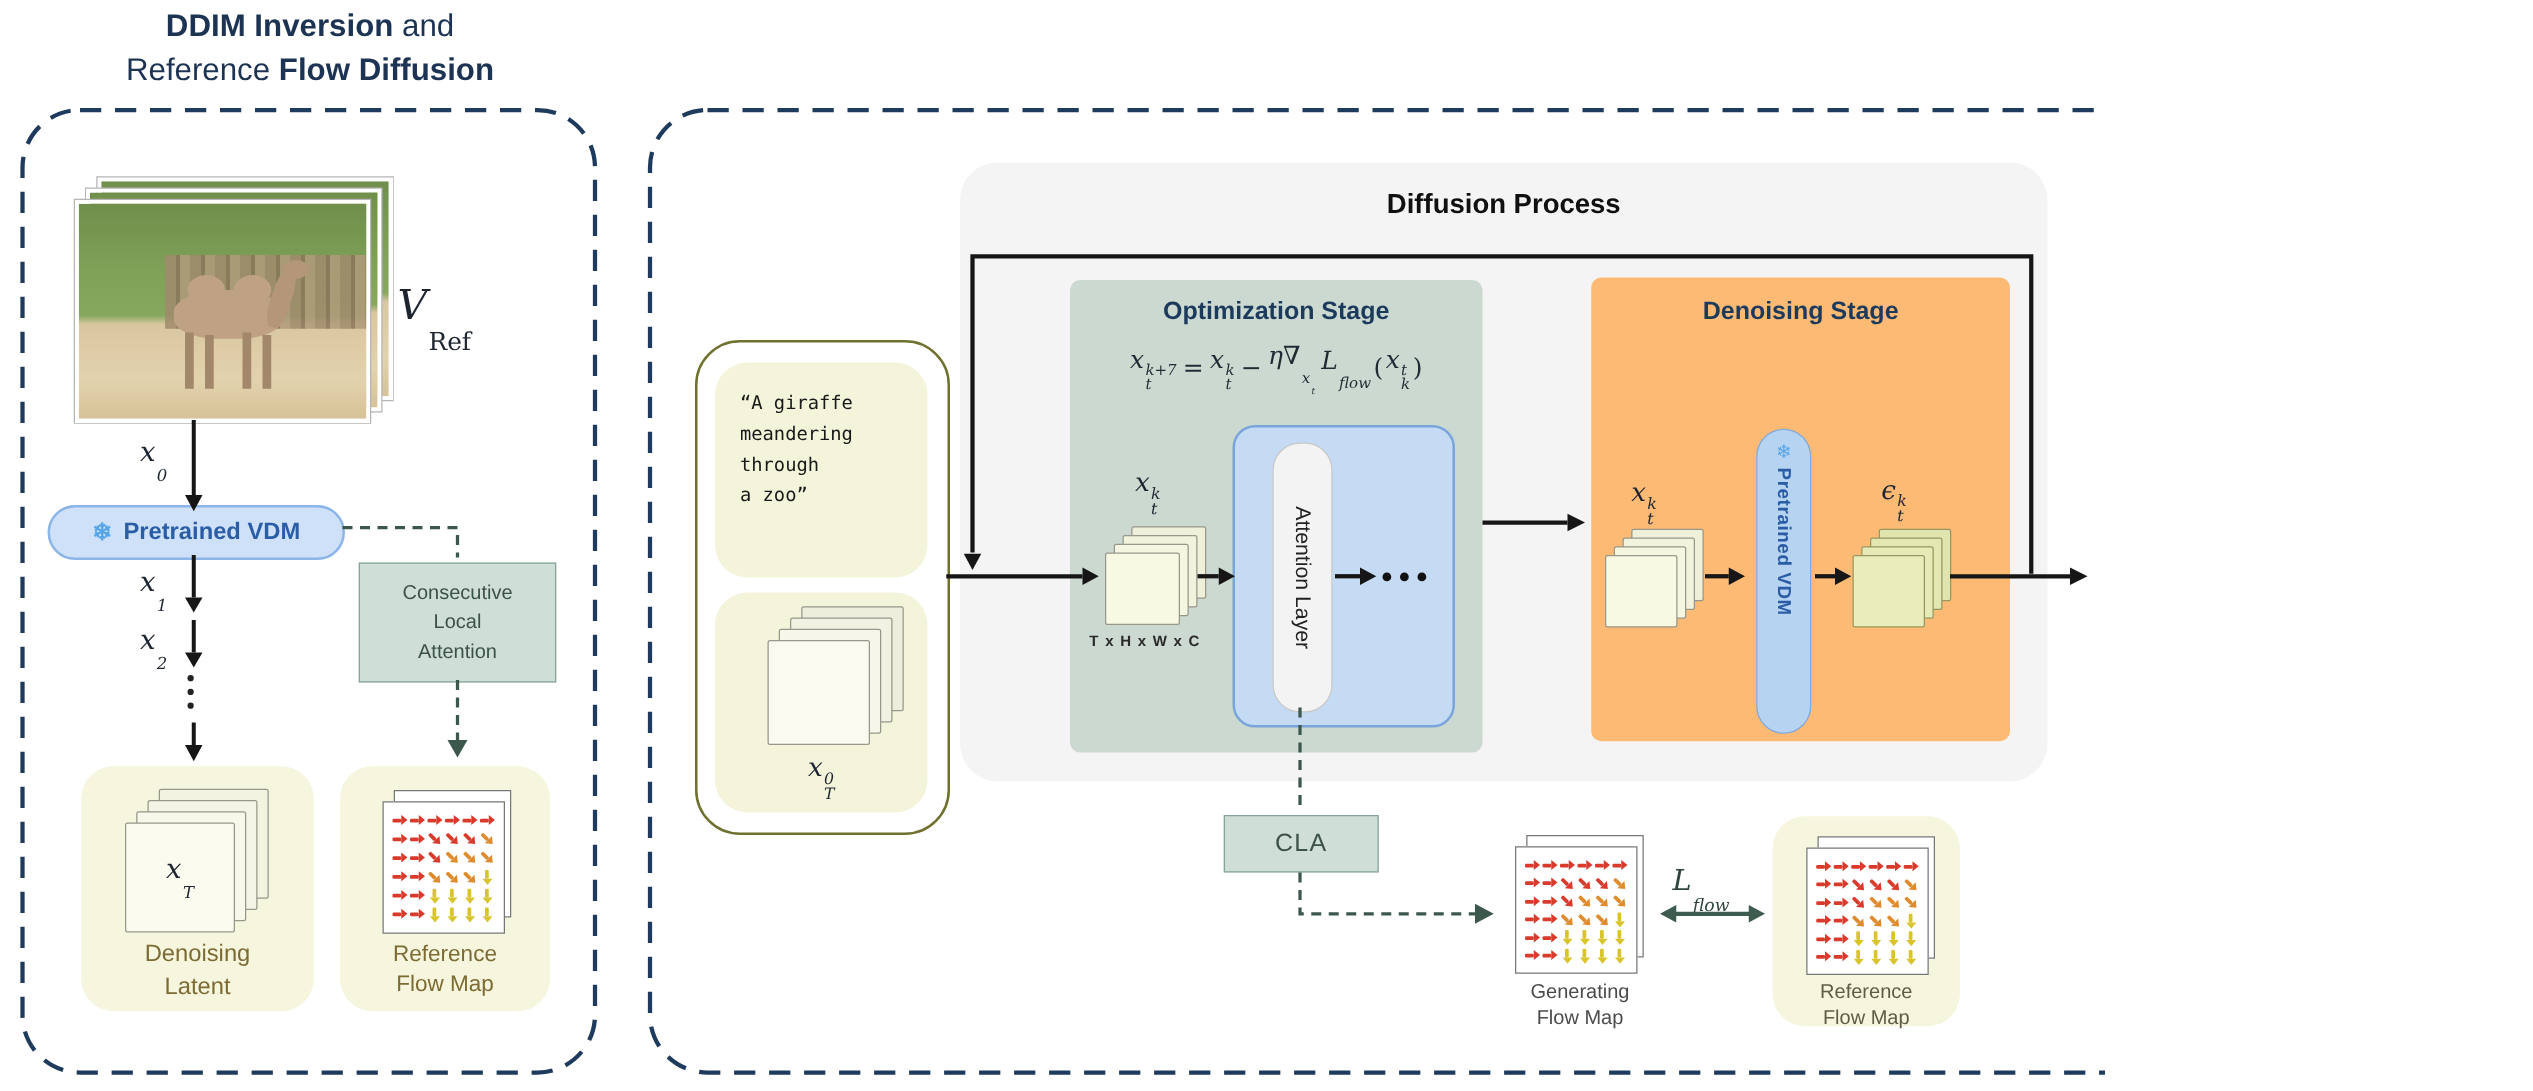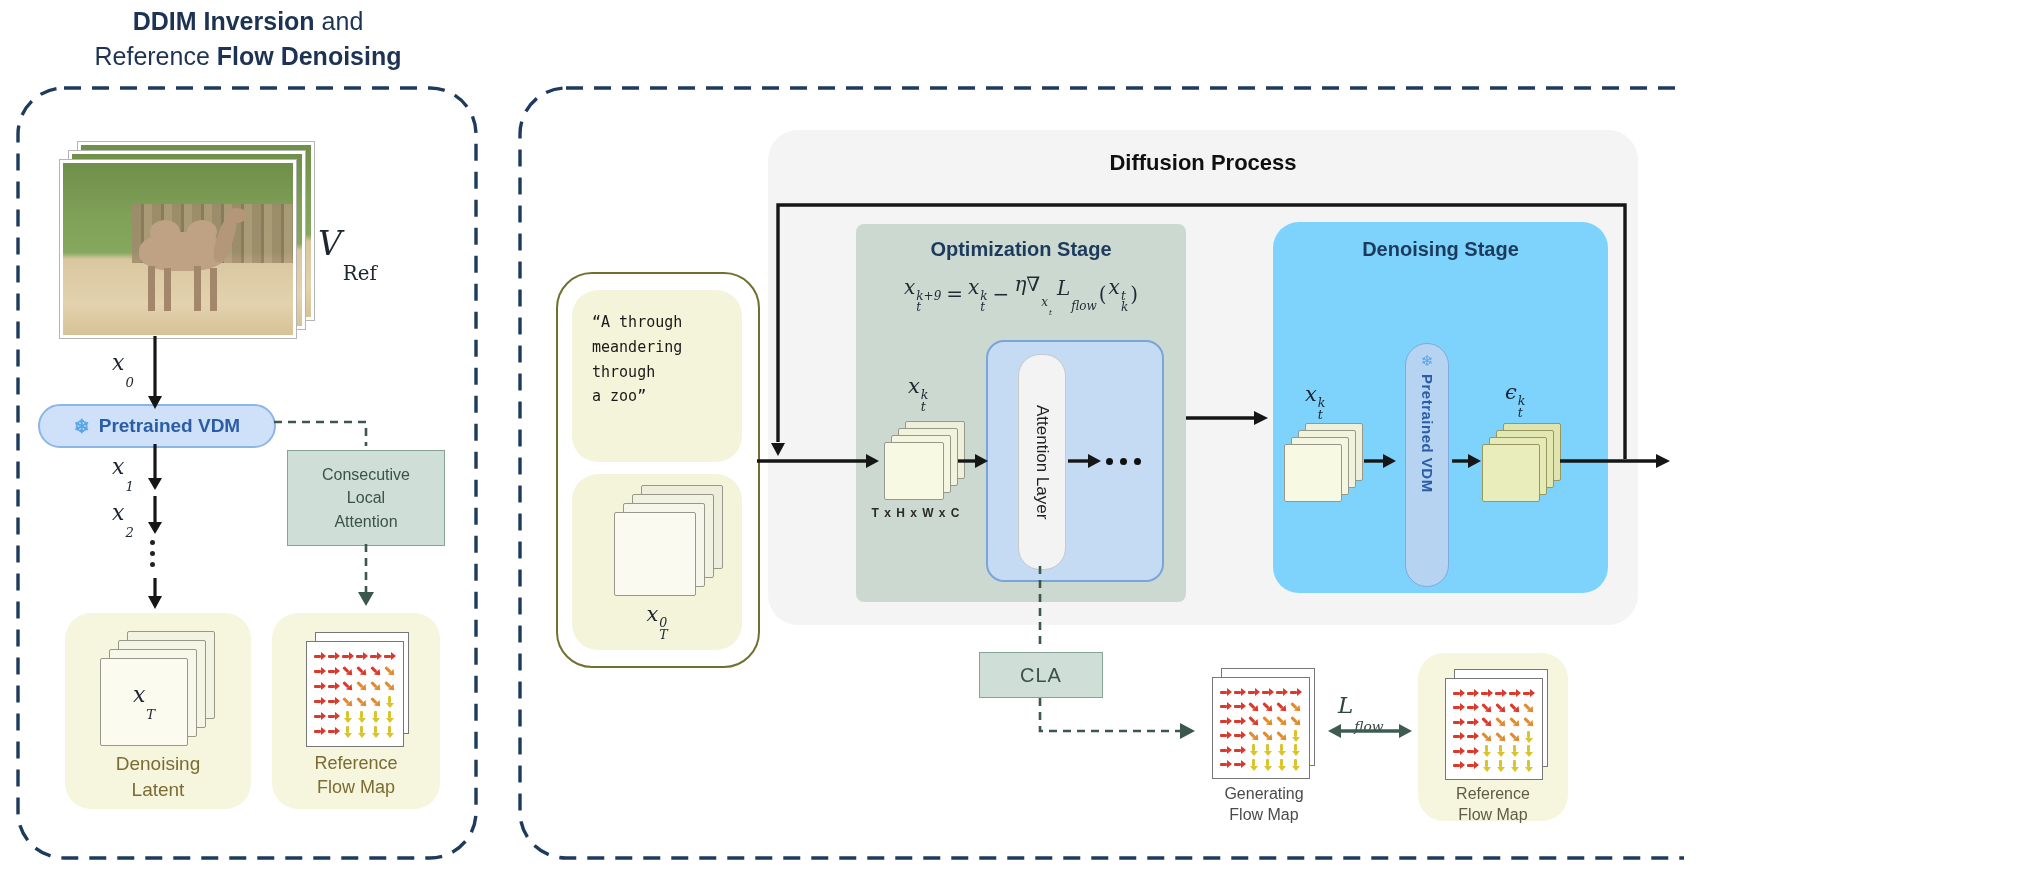--- a/index.html
+++ b/index.html
@@ -12,21 +12,21 @@
   .panel-title b{font-weight:bold;}
   
   .math{font-family:"DejaVu Serif", serif;font-style:italic;color:#1d2530;white-space:nowrap;}
   .msupsub{display:inline-flex;flex-direction:column;align-items:flex-start;vertical-align:-0.5em;
            line-height:0.95;font-size:0.6em;margin-left:1px;}
   .msup,.msub{font-style:italic;min-height:0.9em;}
   .roman-sub .msub{font-style:normal;}
   
   .cream-box{background:#f5f6dd;border-radius:26px;}
   .sage-box{background:#ccd9d1;border-radius:8px;}
-  .gray-box{background:#7dd3fc;border-radius:26px;}
+  .gray-box{background:#fdba74;border-radius:8px;}
   .stage-title{font-size:20px;font-weight:bold;color:#1c3a5c;}
   .formula{font-family:"DejaVu Serif", serif;font-style:italic;font-size:20px;color:#1f2a33;
            display:flex;justify-content:center;align-items:center;gap:5px;}
   
   .frame{position:absolute;border:1px solid #97978a;background:#fafae8;border-radius:2px;}
   .photo-frame{position:absolute;border:3px solid #ffffff;box-shadow:0 0 0 1px #b5b5b5;overflow:hidden;}
   
   .vdm-pill{display:flex;align-items:center;justify-content:center;gap:9px;background:#cfe1f8;
             border:2px solid #8cb5e8;border-radius:22px;color:#2a5da6;font-size:19px;font-weight:bold;}
   .snow{color:#56a5e8;font-style:normal;}
@@ -64,21 +64,21 @@
   .dots-h i{width:7px;height:7px;border-radius:50%;background:#111;}
   svg{position:absolute;left:0;top:0;pointer-events:none;}
 </style>
 </head>
 <body>
 
 <div id="canvas">
 
   <div class="abs panel-title center" style="left:28px;top:4px;width:440px;">
     <div><b>DDIM Inversion</b><span> and</span></div>
-    <div><span>Reference </span><b>Flow Denoising</b></div>
+    <div><span>Reference </span><b>Flow Diffusion</b></div>
   </div>
 
 
   <div class="abs" style="left:60px;top:142px;width:260px;height:200px;">
     <div class="photo-frame scene-camel" style="left:18px;top:0;width:230px;height:172px;"></div>
     <div class="photo-frame scene-camel" style="left:9px;top:9px;width:230px;height:172px;"></div>
     <div class="photo-frame" style="left:0;top:18px;width:230px;height:172px;">
       <div class="scene scene-camel">
         <div class="fence" style="left:30%;top:24%;width:70%;height:34%;"></div>
         <div class="shape" style="left:33%;top:40%;width:38%;height:23%;background:#bfa183;border-radius:45% 45% 40% 40%;"></div>
@@ -298,21 +298,21 @@
     </div>
     <div class="abs center cap-olive" style="left:0;top:138px;width:168px;font-size:18px;">
       <div>Reference</div>
       <div>Flow Map</div>
     </div>
   </div>
 
   <div class="abs" style="left:556px;top:272px;width:200px;height:392px;border:2px solid #70702f;border-radius:36px;background:#fff;">
     <div class="abs" style="left:14px;top:16px;width:170px;height:172px;border-radius:26px;background:#f3f4da;">
       <div class="prompt-text" style="padding:20px 0 0 20px;">
-        <div>“A through</div>
+        <div>“A giraffe</div>
         <div>meandering</div>
         <div>through</div>
         <div>a zoo”</div>
       </div>
     </div>
     <div class="abs" style="left:14px;top:200px;width:170px;height:176px;border-radius:26px;background:#f3f4da;">
       <div class="frame" style="left:69px;top:11px;width:80px;height:82px;background:#eeeedd;"></div>
       <div class="frame" style="left:60px;top:20px;width:80px;height:82px;background:#f2f2e2;"></div>
       <div class="frame" style="left:51px;top:29px;width:80px;height:82px;background:#f6f6ea;"></div>
       <div class="frame" style="left:42px;top:38px;width:80px;height:82px;background:#fafaf0;"></div>
@@ -326,21 +326,21 @@
   </div>
 
   <div class="abs" style="left:768px;top:130px;width:870px;height:495px;border-radius:30px;background:#f4f4f4;">
     <div class="abs center" style="left:0;top:20px;width:870px;font-size:22px;font-weight:600;color:#101010;">Diffusion Process</div>
   </div>
 
   <div class="abs sage-box" style="left:856px;top:224px;width:330px;height:378px;">
     <div class="abs center stage-title" style="left:0;top:14px;width:330px;">Optimization Stage</div>
     <div class="abs formula" style="left:0;top:48px;width:330px;">
       <span><span class="mbase">x</span><span class="msupsub">
-            <span class="msup">k+9</span>
+            <span class="msup">k+7</span>
             <span class="msub">t</span>
           </span></span>
       <span style="font-style:normal;">=</span>
       <span><span class="mbase">x</span><span class="msupsub">
             <span class="msup">k</span>
             <span class="msub">t</span>
           </span></span>
       <span style="font-style:normal;">−</span>
       <span><span class="mbase">η∇</span><span class="msupsub">
             <span class="msup"></span>

